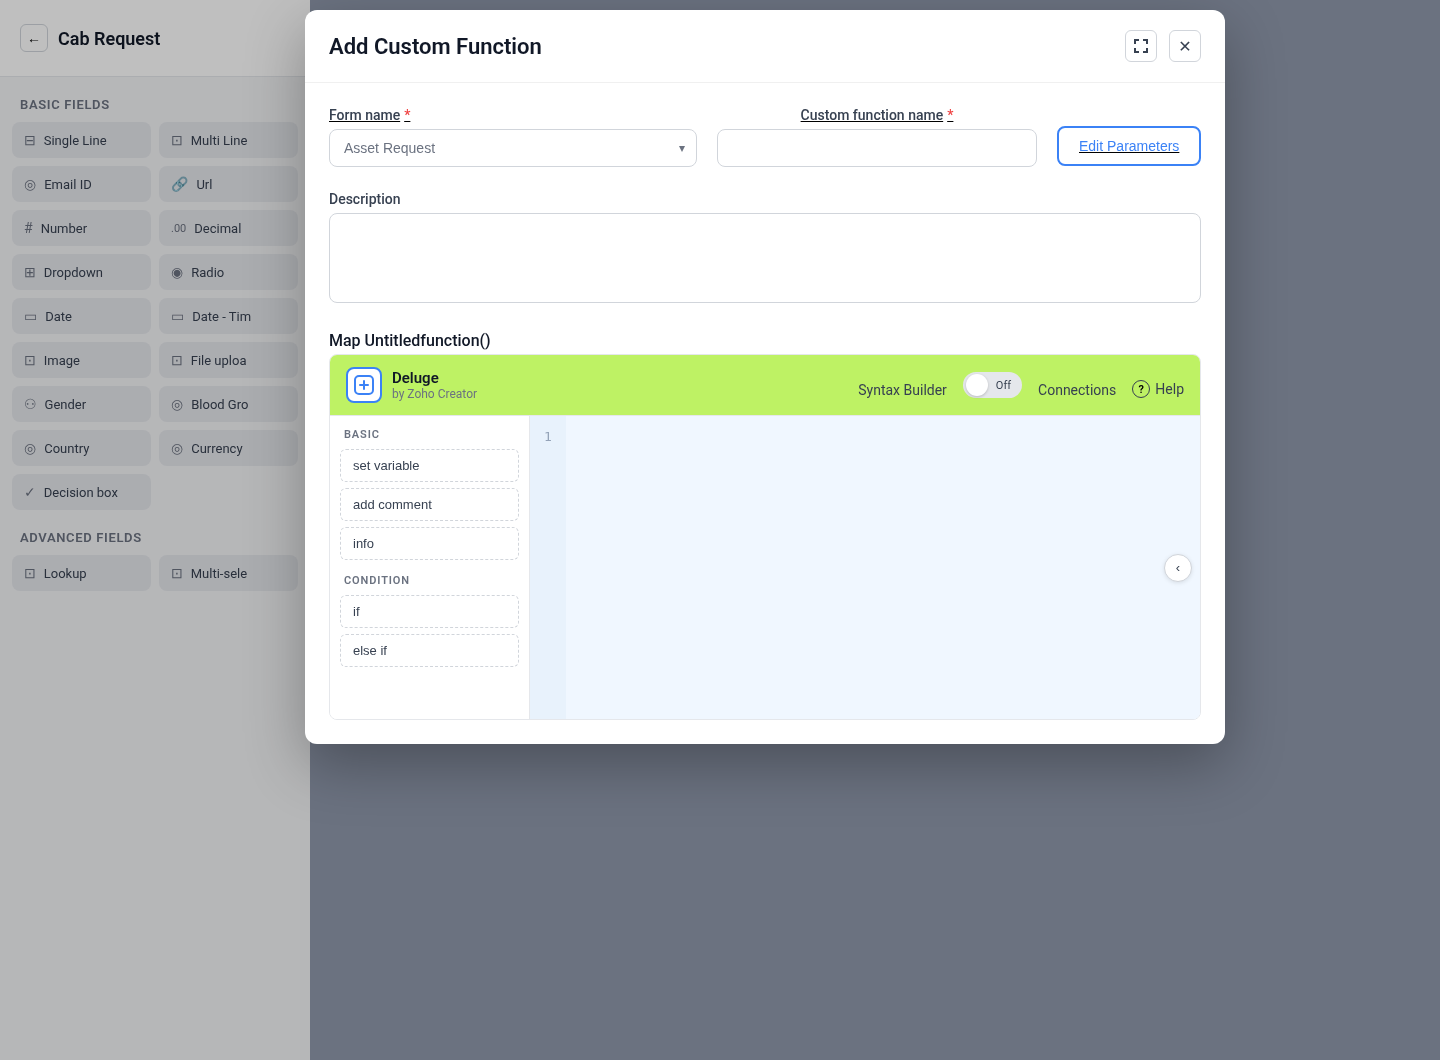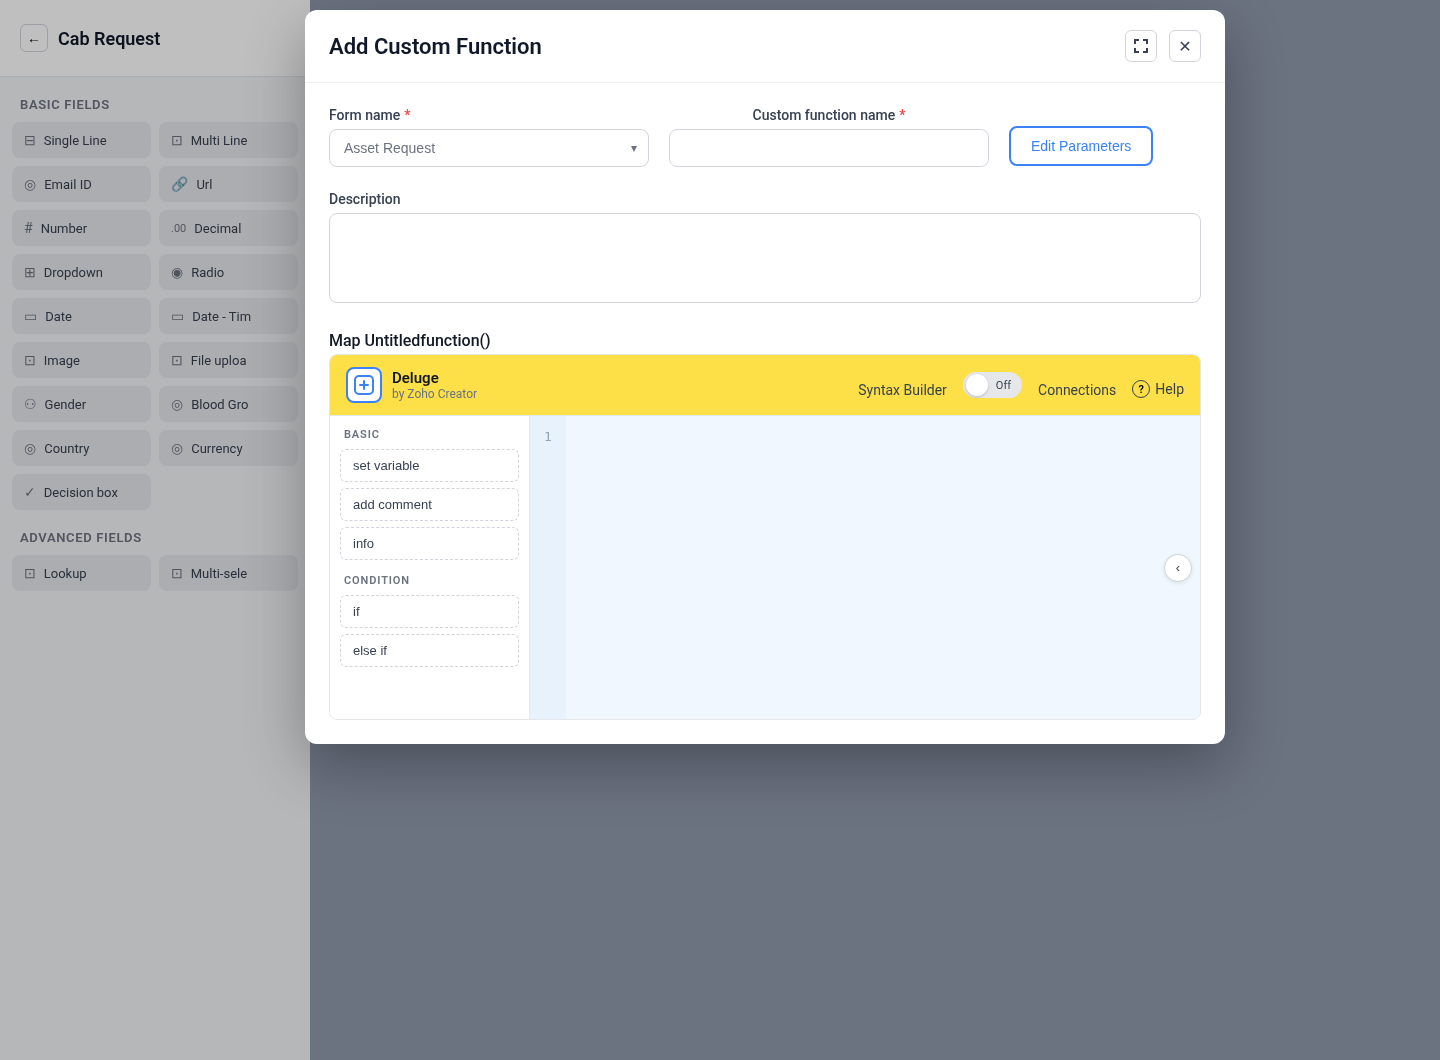--- a/index.html
+++ b/index.html
@@ -141,20 +141,21 @@
       overflow-y: auto;
       flex: 1;
     }
 
     
     .form-row {
       display: flex;
       gap: 20px;
       margin-bottom: 24px;
       align-items: flex-end;
+      text-decoration: underline;
     }
 
     .form-group {
       display: flex;
       flex-direction: column;
       gap: 6px;
     }
 
     .form-group.form-name {
       flex: 0 0 320px;
@@ -264,21 +265,21 @@
       border: 1px solid #e5e7eb;
       border-radius: 8px;
       overflow: hidden;
     }
 
     .deluge-header {
       display: flex;
       align-items: center;
       justify-content: space-between;
       padding: 12px 16px;
-      background: #fde047;
+      background: #bef264;
       border-bottom: 1px solid #e5e7eb;
     }
 
     .deluge-brand {
       display: flex;
       align-items: center;
       gap: 10px;
     }
 
     .deluge-logo {
@@ -572,21 +573,21 @@
 
   <div class="modal-body">
 
     <div class="form-row">
       <div class="form-group form-name">
         <label class="form-label">
           <span>Form name</span>
           <span class="required-star">*</span>
         </label>
         <div class="select-wrapper">
-          <select style="width:320px; padding:10px 36px 10px 14px; border:1px solid #d1d5db; border-radius:8px; font-size:14px; color:#6b7280; background:#fff; appearance:none; cursor:pointer;">
+          <select style="width:368px; padding:10px 36px 10px 14px; border:1px solid #d1d5db; border-radius:8px; font-size:14px; color:#6b7280; background:#fff; appearance:none; cursor:pointer;">
             <option>Asset Request</option>
             <option>Cab Request</option>
           </select>
           <span class="select-chevron">▾</span>
         </div>
       </div>
 
       <div class="form-group custom-fn-name">
         <label class="form-label">
           <span>Custom function name</span>

